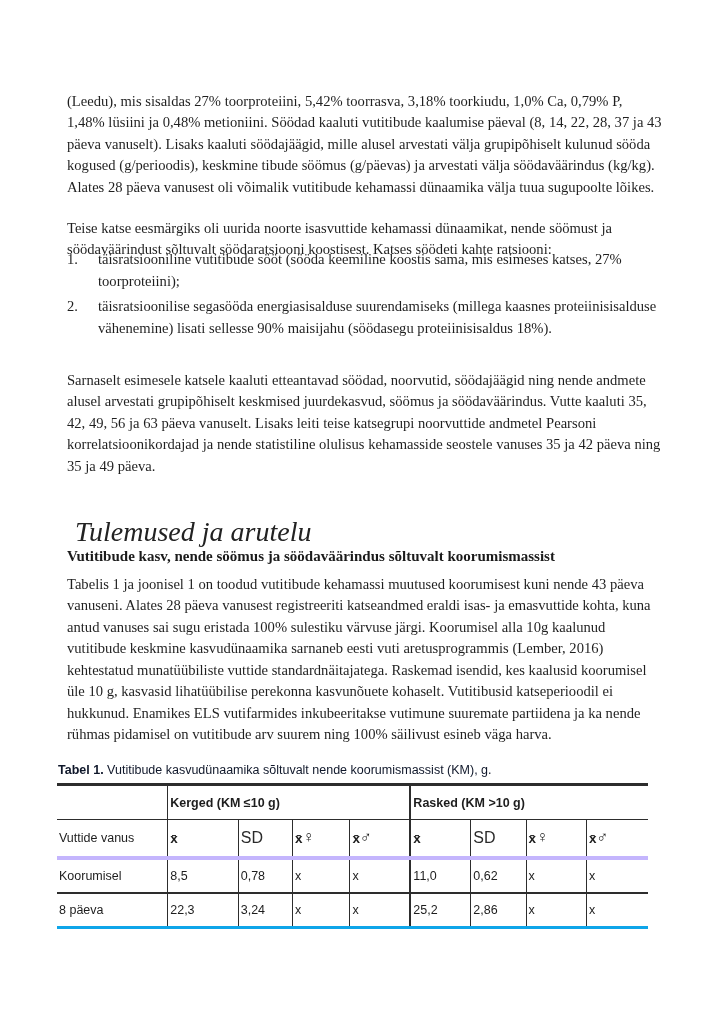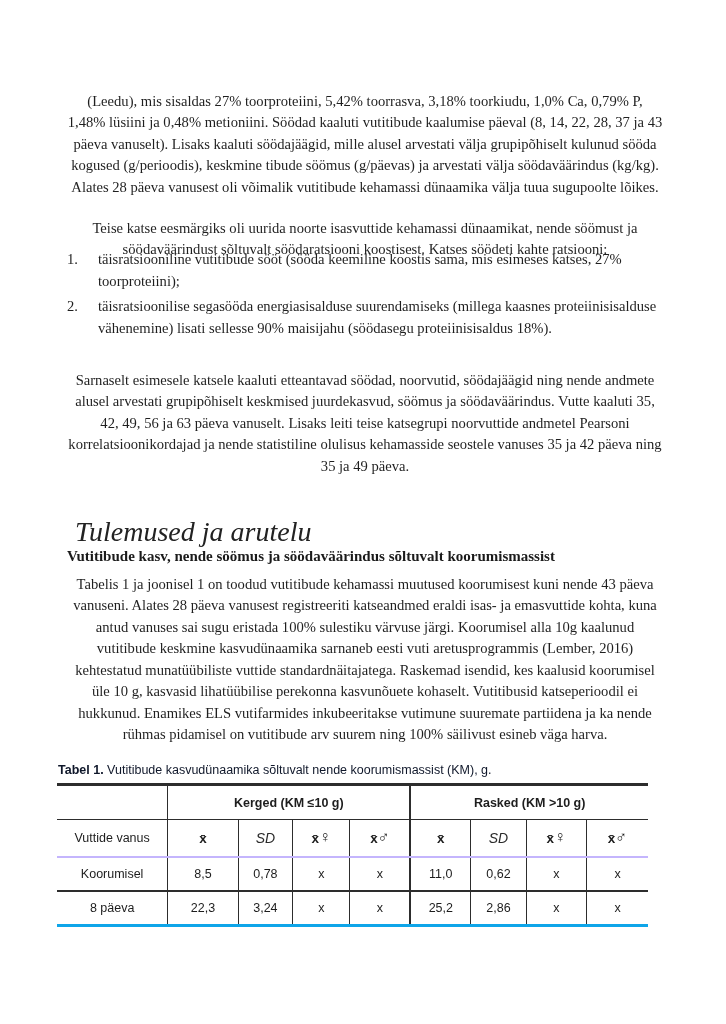--- a/index.html
+++ b/index.html
@@ -15,21 +15,21 @@
     width: 726px; height: 1024px;
     background: #ffffff;
   }
   
   .para {
     position: absolute;
     left: 67px;
     width: 596px;
     font-size: 14.6px;
     line-height: 21.5px;
-    text-align: center;
+    text-align: left;
     color: #1f1f1f;
   }
   .p1 { top: 76px; }
   .p2 { top: 203px; }
   .p3 { top: 355px; }
   .p4 { top: 559px; }
 
   
   .list {
     position: absolute;
@@ -77,44 +77,43 @@
   }
   .table-caption .cap-label { font-weight: bold; }
   table.t1 {
     border-collapse: collapse;
     width: 591px;
     table-layout: fixed;
     font-size: 12.5px;
     color: #1d1d1d;
   }
   table.t1 td {
-    text-align: center;
     vertical-align: middle;
     padding: 0 2px;
     overflow: hidden;
   }
   
   tr.r-group td { height: 33px; }
   tr.r-sub td   { height: 36px; }
   tr.r-data td  { height: 32px; }
   
   tr.r-group td {
     border-top: 3px solid #2d2d2d;
     border-bottom: 1.5px solid #2d2d2d;
   }
   td.v-thin  { border-right: 1.5px solid #2d2d2d; }
   td.v-thick { border-right: 2.5px solid #2d2d2d; }
-  tr.r-sub td  { border-bottom: 2px solid #c4b5fd; }
+  tr.r-sub td  { border-bottom: 4px solid #c4b5fd; }
   tr.r-data td { border-bottom: 2px solid #2d2d2d; }
   tr.r-last td { border-bottom: 3px solid #0ea5e9; }
   
   td.c-group { font-weight: bold; font-size: 12.5px; }
   td.c-label { font-size: 12.5px; }
   .mean-base { font-weight: bold; font-size: 13.5px; }
-  .sd-base   { font-weight: 400; font-size: 14px; color: #2a2a2a; font-style: italic; }
+  .sd-base   { font-weight: 400; font-size: 16px; color: #2a2a2a; }
   .gender-sym { font-size: 16px; font-weight: bold; line-height: 1; position: relative; top: -1px; }
 </style>
 </head>
 <body>
 
 <div class="page">
 
   <p class="para p1">(Leedu), mis sisaldas 27% toorproteiini, 5,42% toorrasva, 3,18% toorkiudu, 1,0% Ca, 0,79% P, 1,48% lüsiini ja 0,48% metioniini.  Söödad kaaluti vutitibude kaalumise päeval (8, 14, 22, 28, 37 ja 43 päeva vanuselt). Lisaks kaaluti söödajäägid, mille alusel arvestati välja grupipõhiselt kulunud sööda kogused (g/perioodis), keskmine tibude söömus (g/päevas) ja arvestati välja söödaväärindus (kg/kg). Alates 28 päeva vanusest oli võimalik vutitibude kehamassi dünaamika välja tuua sugupoolte lõikes.</p>
 
   <p class="para p2">Teise katse eesmärgiks oli uurida noorte isasvuttide kehamassi dünaamikat, nende söömust ja söödaväärindust sõltuvalt söödaratsiooni koostisest. Katses söödeti kahte ratsiooni:</p>

